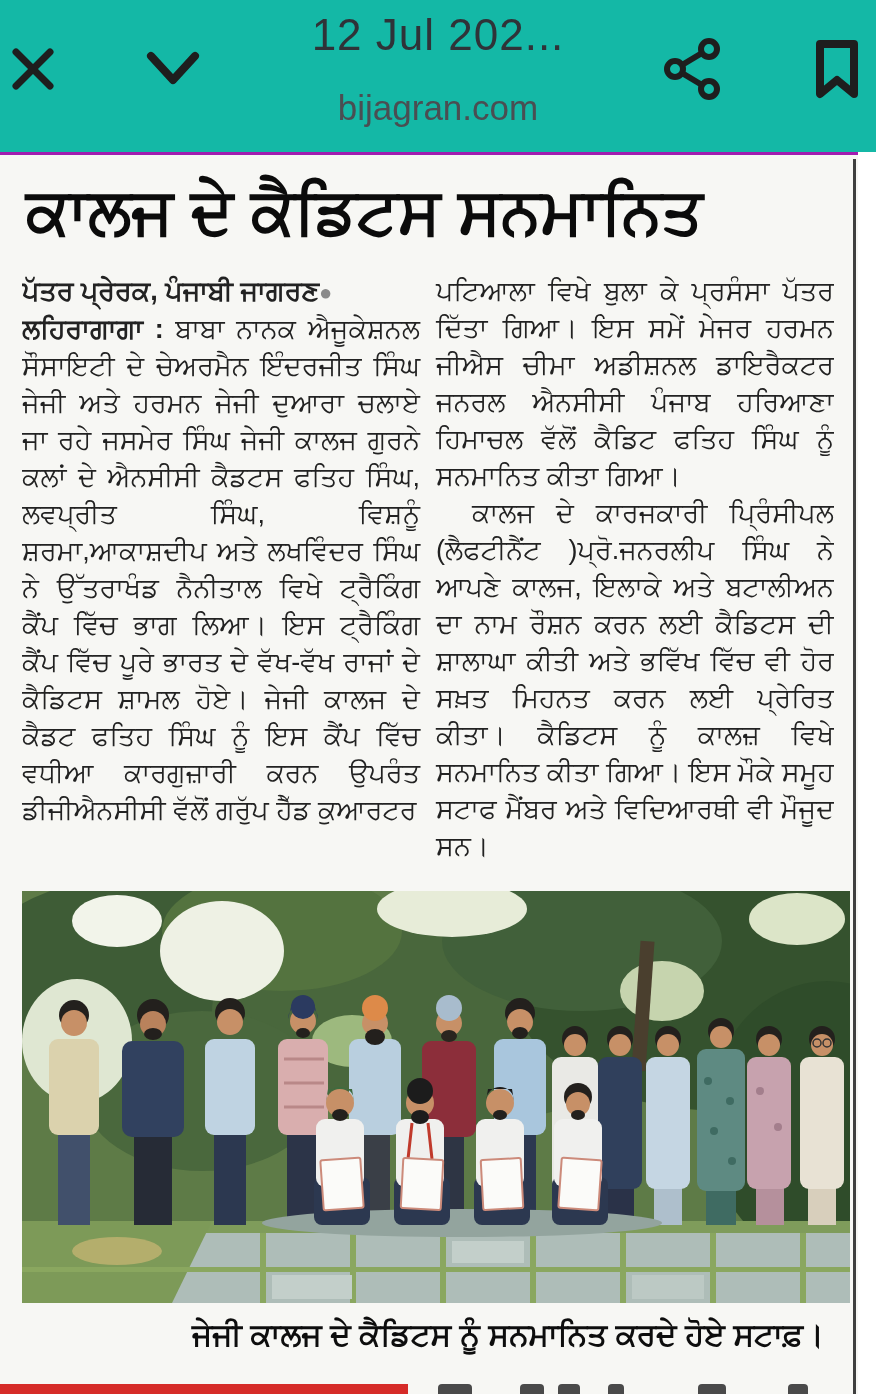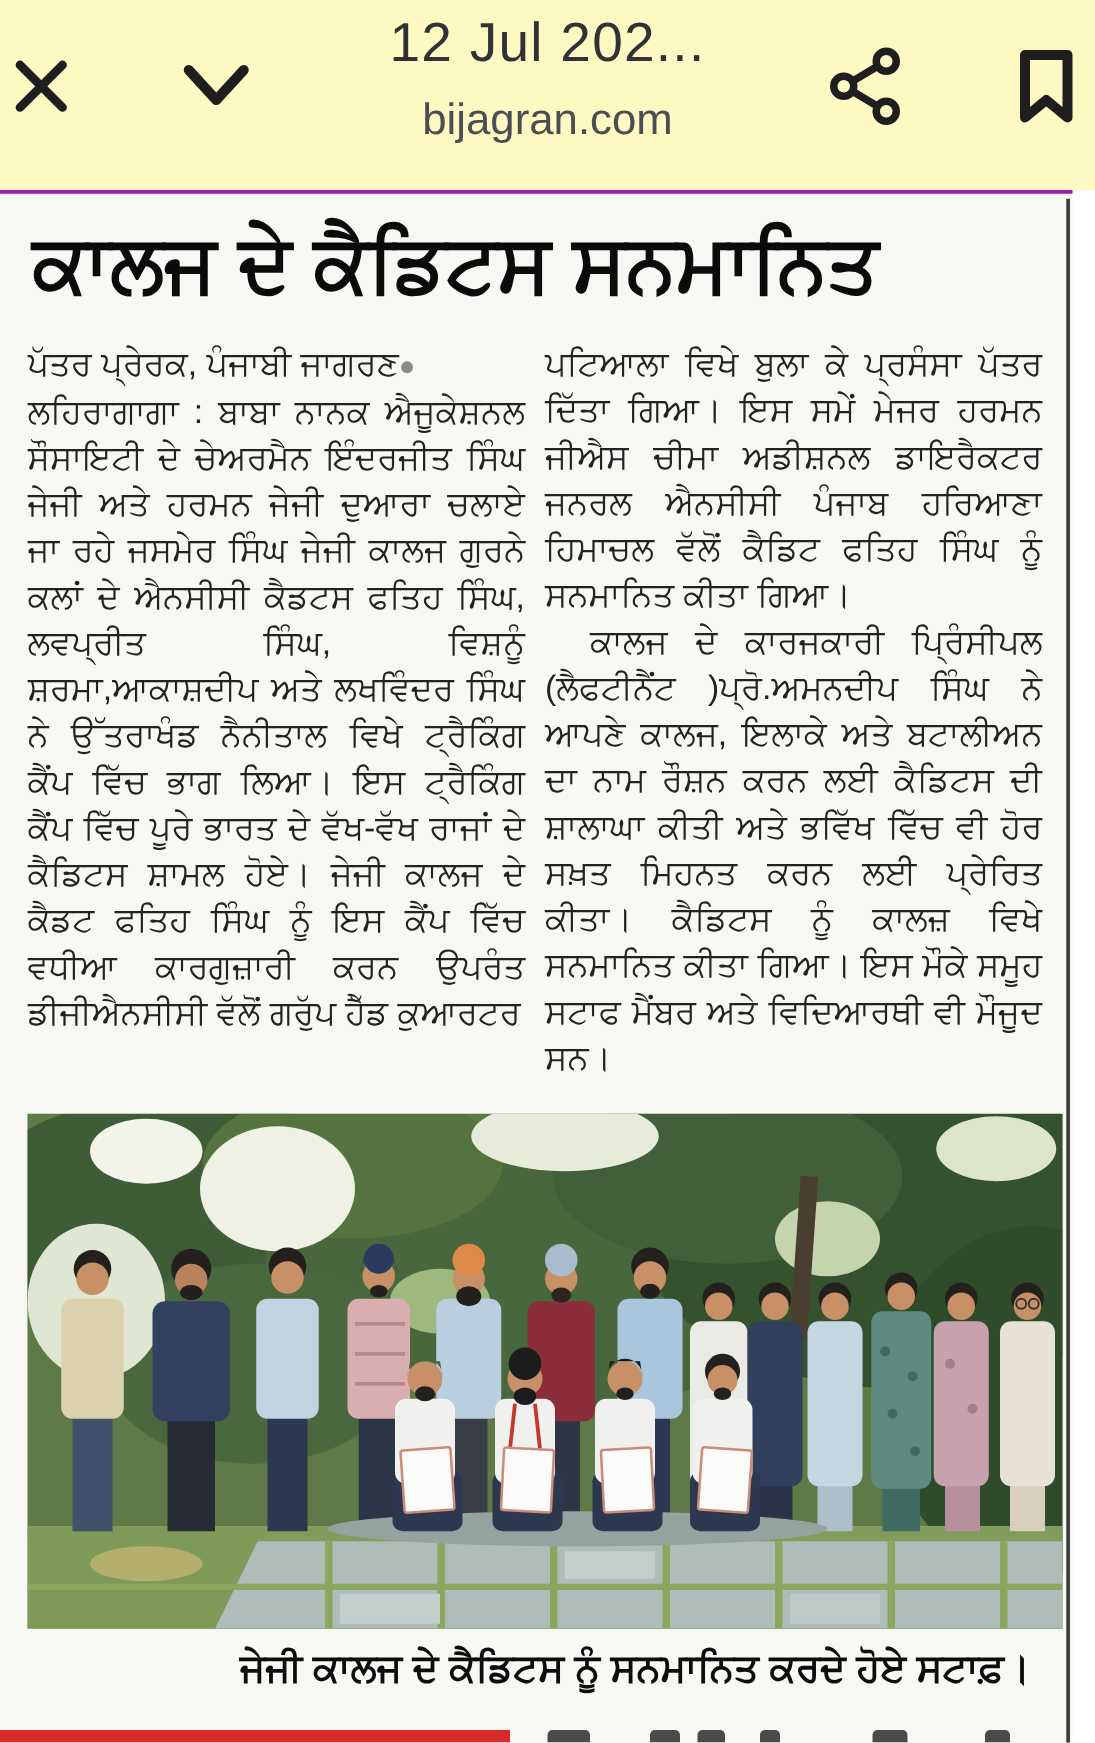--- a/index.html
+++ b/index.html
@@ -1,52 +1,52 @@
 <!DOCTYPE html>
 <html><head>
 <meta charset="utf-8">
 <style>
   html,body{margin:0;padding:0;}
   body{
     width:876px;height:1394px;position:relative;overflow:hidden;
     background:#ffffff;font-family:"Liberation Sans",sans-serif;
   }
   
-  .topbar{position:absolute;top:0;left:0;width:876px;height:152px;background:#fef9c3;z-index:5;}
+  .topbar{position:absolute;top:0;left:0;width:876px;height:152px;background:#14b8a6;z-index:5;}
   .icon-btn{position:absolute;background:none;border:none;padding:0;cursor:pointer;}
   .btn-close{left:10px;top:46px;width:46px;height:46px;}
   .btn-collapse{left:144px;top:48px;width:58px;height:42px;}
   .btn-share{left:660px;top:36px;width:66px;height:66px;}
   .btn-bookmark{left:812px;top:38px;width:50px;height:62px;}
   .topbar-title{
     position:absolute;left:120px;right:120px;top:10px;text-align:center;
     font-size:44px;color:#2f3338;letter-spacing:1px;white-space:nowrap;
   }
   .topbar-site{
-    position:absolute;left:120px;right:120px;top:76px;text-align:center;
+    position:absolute;left:120px;right:120px;top:88px;text-align:center;
     font-size:35px;color:#4a4e52;white-space:nowrap;
   }
   
   .paper{
     position:absolute;top:152px;left:0;width:858px;height:1242px;
     background:#f7f7f4;border-top:3px solid #a21caf;
   }
   .paper-rule{position:absolute;top:4px;left:853px;width:3px;height:1238px;background:#3f3f3f;}
   .headline{
     position:absolute;top:6px;left:26px;width:800px;
     font-size:64px;line-height:100px;font-weight:bold;color:#0b0b0b;
     white-space:nowrap;letter-spacing:0px;
   }
   .columns{
     position:absolute;top:118px;left:22px;width:812px;height:606px;
     display:flex;gap:16px;overflow:hidden;
   }
   .col{width:398px;font-size:27px;line-height:37px;color:#222;text-align:justify;}
   .col p{margin:0;}
-  .b{font-weight:normal;}
+  .b{font-weight:bold;}
   .bullet{color:#8a8a8a;font-size:22px;}
   .indent{text-indent:36px;}
   
   .photo{
     position:absolute;top:736px;left:22px;width:828px;height:412px;
     overflow:hidden;background:#63804a;
   }
   .caption{
     position:absolute;top:1162px;left:24px;width:800px;
     font-size:31px;font-weight:bold;color:#0d0d0d;white-space:nowrap;text-align:right;
@@ -107,21 +107,21 @@
   <div class="columns">
     <div class="col">
       <p>
         <span class="b">ਪੱਤਰ ਪ੍ਰੇਰਕ, ਪੰਜਾਬੀ ਜਾਗਰਣ</span><span class="bullet">●</span><br>
         <span class="b">ਲਹਿਰਾਗਾਗਾ :</span>
         <span>ਬਾਬਾ ਨਾਨਕ ਐਜੂਕੇਸ਼ਨਲ ਸੌਸਾਇਟੀ ਦੇ ਚੇਅਰਮੈਨ ਇੰਦਰਜੀਤ ਸਿੰਘ ਜੇਜੀ ਅਤੇ ਹਰਮਨ ਜੇਜੀ ਦੁਆਰਾ ਚਲਾਏ ਜਾ ਰਹੇ ਜਸਮੇਰ ਸਿੰਘ ਜੇਜੀ ਕਾਲਜ ਗੁਰਨੇ ਕਲਾਂ ਦੇ ਐਨਸੀਸੀ ਕੈਡਟਸ ਫਤਿਹ ਸਿੰਘ, ਲਵਪ੍ਰੀਤ ਸਿੰਘ, ਵਿਸ਼ਨੂੰ ਸ਼ਰਮਾ,ਆਕਾਸ਼ਦੀਪ ਅਤੇ ਲਖਵਿੰਦਰ ਸਿੰਘ ਨੇ ਉੱਤਰਾਖੰਡ ਨੈਨੀਤਾਲ ਵਿਖੇ ਟ੍ਰੈਕਿੰਗ ਕੈਂਪ ਵਿੱਚ ਭਾਗ ਲਿਆ। ਇਸ ਟ੍ਰੈਕਿੰਗ ਕੈਂਪ ਵਿੱਚ ਪੂਰੇ ਭਾਰਤ ਦੇ ਵੱਖ-ਵੱਖ ਰਾਜਾਂ ਦੇ ਕੈਡਿਟਸ ਸ਼ਾਮਲ ਹੋਏ। ਜੇਜੀ ਕਾਲਜ ਦੇ ਕੈਡਟ ਫਤਿਹ ਸਿੰਘ ਨੂੰ ਇਸ ਕੈਂਪ ਵਿੱਚ ਵਧੀਆ ਕਾਰਗੁਜ਼ਾਰੀ ਕਰਨ ਉਪਰੰਤ ਡੀਜੀਐਨਸੀਸੀ ਵੱਲੋਂ ਗਰੁੱਪ ਹੈੱਡ ਕੁਆਰਟਰ</span>
       </p>
     </div>
     <div class="col">
       <p>ਪਟਿਆਲਾ ਵਿਖੇ ਬੁਲਾ ਕੇ ਪ੍ਰਸੰਸਾ ਪੱਤਰ ਦਿੱਤਾ ਗਿਆ। ਇਸ ਸਮੇਂ ਮੇਜਰ ਹਰਮਨ ਜੀਐਸ ਚੀਮਾ ਅਡੀਸ਼ਨਲ ਡਾਇਰੈਕਟਰ ਜਨਰਲ ਐਨਸੀਸੀ ਪੰਜਾਬ ਹਰਿਆਣਾ ਹਿਮਾਚਲ ਵੱਲੋਂ ਕੈਡਿਟ ਫਤਿਹ ਸਿੰਘ ਨੂੰ ਸਨਮਾਨਿਤ ਕੀਤਾ ਗਿਆ।</p>
-      <p class="indent">ਕਾਲਜ ਦੇ ਕਾਰਜਕਾਰੀ ਪ੍ਰਿੰਸੀਪਲ (ਲੈਫਟੀਨੈਂਟ )ਪ੍ਰੋ.ਅਮਨਦੀਪ ਸਿੰਘ ਨੇ ਆਪਣੇ ਕਾਲਜ, ਇਲਾਕੇ ਅਤੇ ਬਟਾਲੀਅਨ ਦਾ ਨਾਮ ਰੌਸ਼ਨ ਕਰਨ ਲਈ ਕੈਡਿਟਸ ਦੀ ਸ਼ਾਲਾਘਾ ਕੀਤੀ ਅਤੇ ਭਵਿੱਖ ਵਿੱਚ ਵੀ ਹੋਰ ਸਖ਼ਤ ਮਿਹਨਤ ਕਰਨ ਲਈ ਪ੍ਰੇਰਿਤ ਕੀਤਾ। ਕੈਡਿਟਸ ਨੂੰ ਕਾਲਜ਼ ਵਿਖੇ ਸਨਮਾਨਿਤ ਕੀਤਾ ਗਿਆ। ਇਸ ਮੌਕੇ ਸਮੂਹ ਸਟਾਫ ਮੈਂਬਰ ਅਤੇ ਵਿਦਿਆਰਥੀ ਵੀ ਮੌਜੂਦ ਸਨ।</p>
+      <p class="indent">ਕਾਲਜ ਦੇ ਕਾਰਜਕਾਰੀ ਪ੍ਰਿੰਸੀਪਲ (ਲੈਫਟੀਨੈਂਟ )ਪ੍ਰੋ.ਜਨਰਲੀਪ ਸਿੰਘ ਨੇ ਆਪਣੇ ਕਾਲਜ, ਇਲਾਕੇ ਅਤੇ ਬਟਾਲੀਅਨ ਦਾ ਨਾਮ ਰੌਸ਼ਨ ਕਰਨ ਲਈ ਕੈਡਿਟਸ ਦੀ ਸ਼ਾਲਾਘਾ ਕੀਤੀ ਅਤੇ ਭਵਿੱਖ ਵਿੱਚ ਵੀ ਹੋਰ ਸਖ਼ਤ ਮਿਹਨਤ ਕਰਨ ਲਈ ਪ੍ਰੇਰਿਤ ਕੀਤਾ। ਕੈਡਿਟਸ ਨੂੰ ਕਾਲਜ਼ ਵਿਖੇ ਸਨਮਾਨਿਤ ਕੀਤਾ ਗਿਆ। ਇਸ ਮੌਕੇ ਸਮੂਹ ਸਟਾਫ ਮੈਂਬਰ ਅਤੇ ਵਿਦਿਆਰਥੀ ਵੀ ਮੌਜੂਦ ਸਨ।</p>
     </div>
   </div>
 
   <div class="photo" role="img" aria-label="Group photo: college staff and NCC cadets holding certificates outdoors in front of trees">
     <svg width="828" height="412" viewBox="0 0 828 412" preserveAspectRatio="none">
 
       <rect width="828" height="340" fill="#5e7b47"></rect>
       <ellipse cx="120" cy="80" rx="170" ry="95" fill="#3e5c36"></ellipse>
       <ellipse cx="420" cy="120" rx="230" ry="115" fill="#49673c"></ellipse>
       <ellipse cx="700" cy="95" rx="210" ry="125" fill="#35522e"></ellipse>

